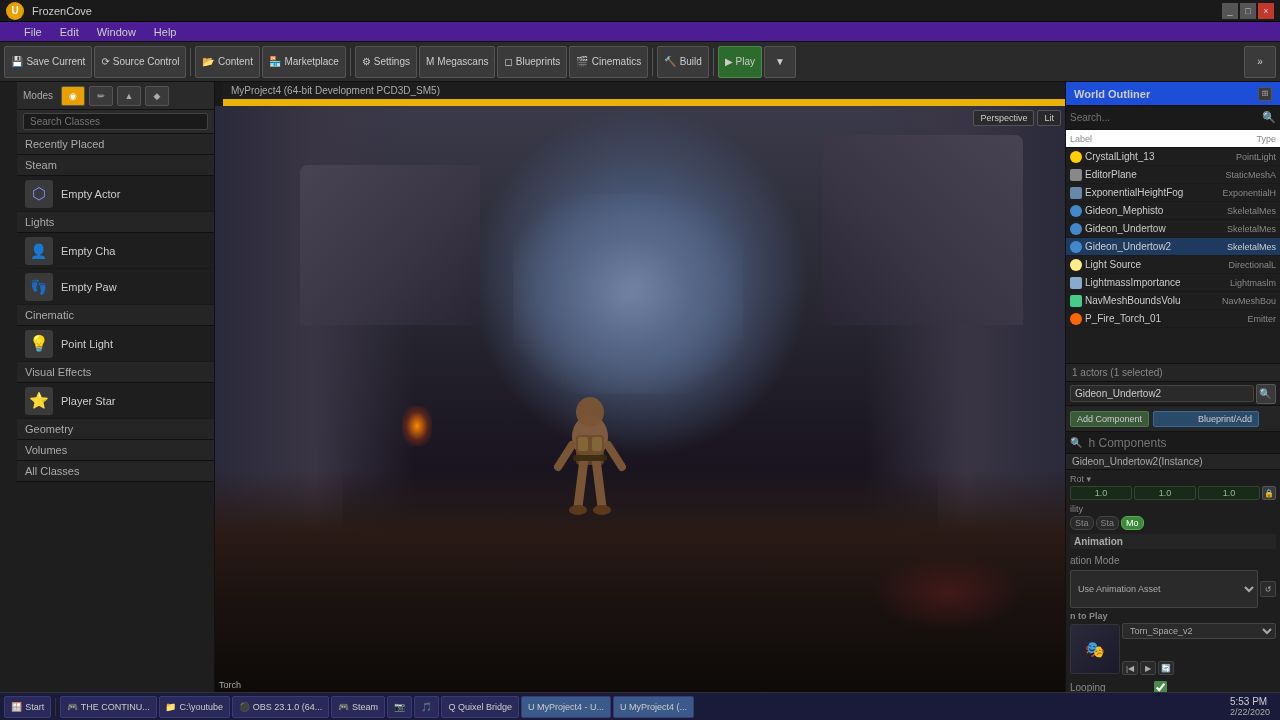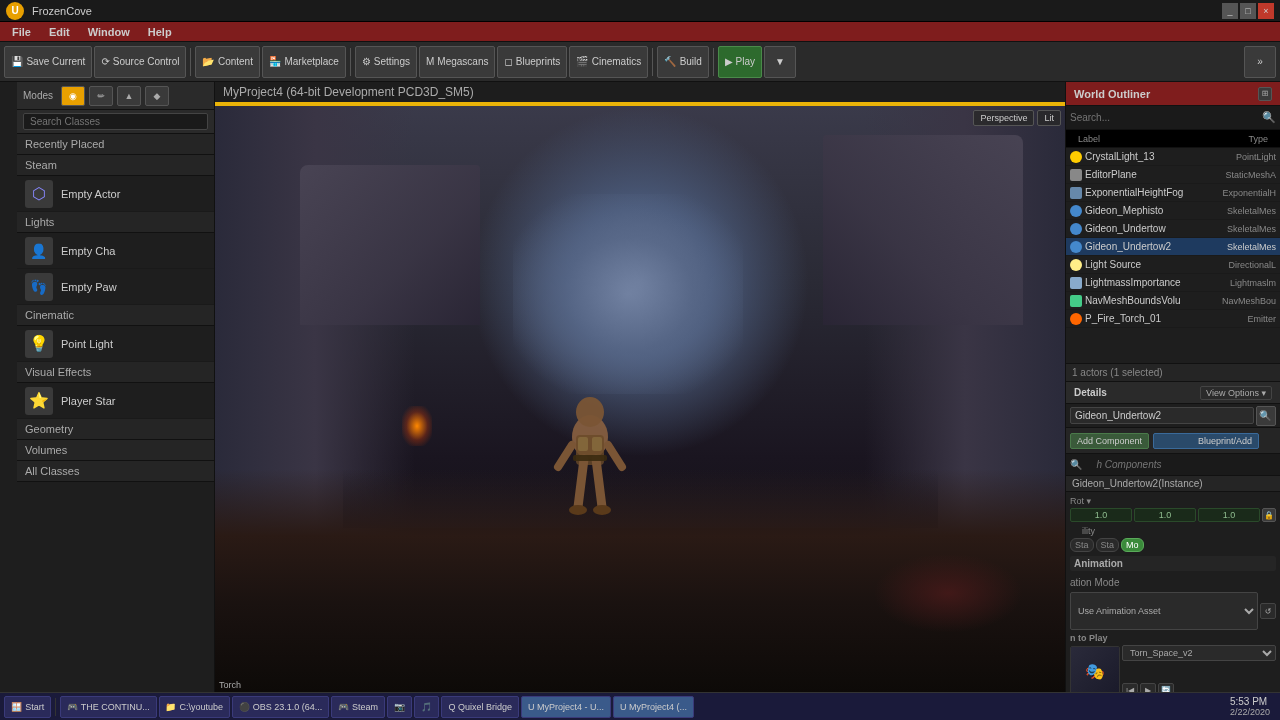--- a/index.html
+++ b/index.html
@@ -6,21 +6,21 @@
     body { width: 1280px; height: 720px; overflow: hidden; background: #1a1a1a; font-family: 'Segoe UI', Arial, sans-serif; font-size: 11px; color: #ccc; }
 
     
     #titlebar { height: 22px; background: #1a1a1a; display: flex; align-items: center; padding: 0 6px; gap: 8px; border-bottom: 1px solid #000; }
     #titlebar .logo { width: 18px; height: 18px; background: #e8a000; border-radius: 50%; display: flex; align-items: center; justify-content: center; color: #fff; font-size: 10px; font-weight: bold; }
     #titlebar .win-controls { margin-left: auto; display: flex; gap: 2px; }
     #titlebar .win-btn { width: 16px; height: 16px; background: #555; border: none; color: #ccc; font-size: 9px; cursor: pointer; display: flex; align-items: center; justify-content: center; }
     #titlebar .win-btn.close { background: #c0392b; }
 
     
-    #menubar { height: 20px; background: #7f1d1d; display: flex; align-items: center; padding: 0 4px; gap: 2px; border-bottom: 1px solid #111; font-weight: bold; }
+    #menubar { height: 20px; background: #4c1d95; display: flex; align-items: center; padding: 0 16px; gap: 2px; border-bottom: 1px solid #111; }
     #menubar .menu-item { padding: 2px 8px; color: #ccc; cursor: pointer; font-size: 11px; }
 
     
     #toolbar { height: 40px; background: #2a2a2a; display: flex; align-items: center; padding: 0 4px; gap: 2px; border-bottom: 1px solid #111; }
     .toolbar-btn { height: 32px; min-width: 32px; background: #3a3a3a; border: 1px solid #555; color: #ccc; cursor: pointer; display: flex; align-items: center; justify-content: center; gap: 3px; padding: 0 6px; font-size: 10px; border-radius: 2px; }
     .toolbar-btn.green { background: #2d6a2d; border-color: #4a8a4a; }
     .toolbar-sep { width: 1px; height: 28px; background: #555; margin: 0 2px; }
 
     
     #main { display: flex; height: calc(720px - 22px - 20px - 40px - 28px); }
@@ -35,35 +35,35 @@
     #search-classes { height: 24px; background: #2a2a2a; border-bottom: 1px solid #111; display: flex; align-items: center; padding: 0 6px; }
     #search-classes input { background: #1a1a1a; border: 1px solid #444; color: #ccc; padding: 2px 6px; font-size: 10px; width: 100%; border-radius: 2px; }
 
     .category-header { padding: 4px 8px; color: #aaa; font-size: 11px; background: #252525; border-bottom: 1px solid #111; cursor: pointer; }
     .actor-item { height: 36px; display: flex; align-items: center; gap: 8px; padding: 0 8px; cursor: pointer; border-bottom: 1px solid #1a1a1a; }
     .actor-icon { width: 28px; height: 28px; background: #3a3a3a; border-radius: 3px; display: flex; align-items: center; justify-content: center; flex-shrink: 0; }
     .actor-label { font-size: 11px; color: #ccc; }
 
     
     #viewport { flex: 1; position: relative; background: #1a1a1a; }
-    #viewport-titlebar { height: 24px; background: rgba(30,30,30,0.95); display: flex; align-items: center; padding: 0 8px; gap: 8px; border-bottom: 4px solid #eab308; font-size: 12px; color: #aaa; }
+    #viewport-titlebar { height: 24px; background: rgba(30,30,30,0.95); display: flex; align-items: center; padding: 0 8px; gap: 8px; border-bottom: 7px solid #eab308; font-size: 10px; color: #aaa; margin-left: 8px; }
     #viewport-content { position: absolute; top: 24px; left: 0; right: 0; bottom: 0; overflow: hidden; }
     #viewport-content .scene { width: 100%; height: 100%; background: linear-gradient(180deg, #3a3a4a 0%, #2a2a35 30%, #1a1520 60%, #0d0a08 100%); position: relative; }
     .viewport-overlay { position: absolute; top: 4px; right: 4px; display: flex; gap: 3px; }
     .vp-btn { background: rgba(40,40,40,0.8); border: 1px solid #555; color: #ccc; padding: 2px 6px; font-size: 9px; cursor: pointer; border-radius: 2px; }
 
     
     #right-panel { width: 215px; background: #1e1e1e; border-left: 1px solid #111; display: flex; flex-direction: column; }
 
     
     #world-outliner { flex: 1; display: flex; flex-direction: column; border-bottom: 1px solid #111; max-height: 300px; }
-    #wo-header { height: 24px; background: #7f1d1d; display: flex; align-items: center; padding: 0 8px; font-size: 11px; font-weight: bold; color: #ccc; border-bottom: 1px solid #111; }
+    #wo-header { height: 24px; background: #1d4ed8; display: flex; align-items: center; padding: 0 8px; font-size: 11px; font-weight: bold; color: #ccc; border-bottom: 1px solid #111; }
     #wo-search { height: 24px; background: #1a1a1a; display: flex; align-items: center; padding: 0 4px; border-bottom: 1px solid #111; }
     #wo-search input { width: 100%; background: transparent; border: none; color: #ccc; font-size: 10px; }
-    #wo-columns { height: 18px; background: #000000; display: flex; align-items: center; padding: 0 12px; border-bottom: 1px solid #111; font-size: 9px; color: #888; }
+    #wo-columns { height: 18px; background: #ffffff; display: flex; align-items: center; padding: 0 4px; border-bottom: 1px solid #111; font-size: 9px; color: #888; }
     #wo-list { flex: 1; overflow-y: auto; }
     .wo-item { height: 18px; display: flex; align-items: center; padding: 0 4px; gap: 3px; cursor: pointer; border-bottom: 1px solid #1a1a1a; font-size: 10px; }
     .wo-item.selected { background: #1e3a5f; }
     .wo-item-icon { width: 12px; height: 12px; border-radius: 2px; flex-shrink: 0; }
     .wo-item-name { flex: 1; color: #ccc; overflow: hidden; text-overflow: ellipsis; white-space: nowrap; }
     .wo-item-type { color: #888; font-size: 9px; white-space: nowrap; }
 
     
     #details-panel { flex: 1; display: flex; flex-direction: column; overflow: hidden; }
     #dp-header { height: 22px; background: #2a2a2a; display: flex; align-items: center; padding: 0 8px; font-size: 10px; font-weight: bold; color: #ccc; border-bottom: 1px solid #111; }
@@ -324,55 +324,49 @@
         <div class="wo-item">
           <div class="wo-item-icon" style="background:#ff6600;border-radius:50%;"></div>
           <span class="wo-item-name">P_Fire_Torch_01</span>
           <span class="wo-item-type">Emitter</span>
         </div>
       </div>
       <div style="padding:3px 6px;font-size:10px;color:#888;background:#252525;border-top:1px solid #111;">1 actors (1 selected)</div>
     </div>
 
     <div id="details-panel">
-      <div id="dp-header">
-        <span>Details</span>
-        <div style="margin-left:auto;display:flex;gap:2px;">
-          <button style="background:#2a2a2a;border:1px solid #444;color:#aaa;padding:1px 5px;font-size:9px;cursor:pointer;border-radius:2px;">View Options ▾</button>
-        </div>
-      </div>
       <div id="dp-name">
         <input type="text" style="flex: 1 1 0%; background: rgb(42, 42, 42); border: 1px solid rgb(68, 68, 68); color: rgb(204, 204, 204); padding: 2px 4px; font-size: 10px; border-radius: 2px;" value="Gideon_Undertow2">
         <button style="background:#3a3a3a;border:1px solid #555;color:#aaa;width:20px;height:20px;margin-left:2px;cursor:pointer;border-radius:2px;font-size:10px;">🔍</button>
       </div>
       <div id="dp-actions">
         <button class="dp-action-btn">Add Component</button>
         <button class="dp-action-btn blue">Blueprint/Add</button>
       </div>
       <div id="dp-search">
         <span style="color:#666;font-size:10px;">🔍</span>
-        <input type="text" style="width: 100%; background: transparent; border: none; color: rgb(204, 204, 204); font-size: 10px; margin-left: 14px; font-style: italic;" placeholder="h Components">
+        <input type="text" style="width: 100%; background: transparent; border: none; color: rgb(204, 204, 204); font-size: 12px; margin-left: 6px;" placeholder="h Components">
       </div>
       <div style="padding:2px 6px;font-size:10px;color:#aaa;background:#252525;border-bottom:1px solid #111;">Gideon_Undertow2(Instance)</div>
       <div id="dp-body">
 
         <div class="dp-section">
           <div style="color:#888;font-size:9px;margin-bottom:2px;display:flex;align-items:center;gap:4px;">
             <span>Rot ▾</span>
           </div>
           <div class="transform-row">
             <div class="transform-val">1.0</div>
             <div class="transform-val">1.0</div>
             <div class="transform-val">1.0</div>
             <div class="transform-lock">🔒</div>
           </div>
         </div>
 
         <div class="dp-section">
-          <div style="color:#888;font-size:9px;margin-bottom:2px;margin-left:12px;">ility</div>
+          <div style="color:#888;font-size:9px;margin-bottom:2px;">ility</div>
           <div class="mobility-row">
             <div class="mob-btn">Sta</div>
             <div class="mob-btn">Sta</div>
             <div class="mob-btn active">Mo</div>
           </div>
         </div>
 
         <div class="dp-section">
           <div class="dp-section-header">Animation</div>
           <div class="dp-row">

